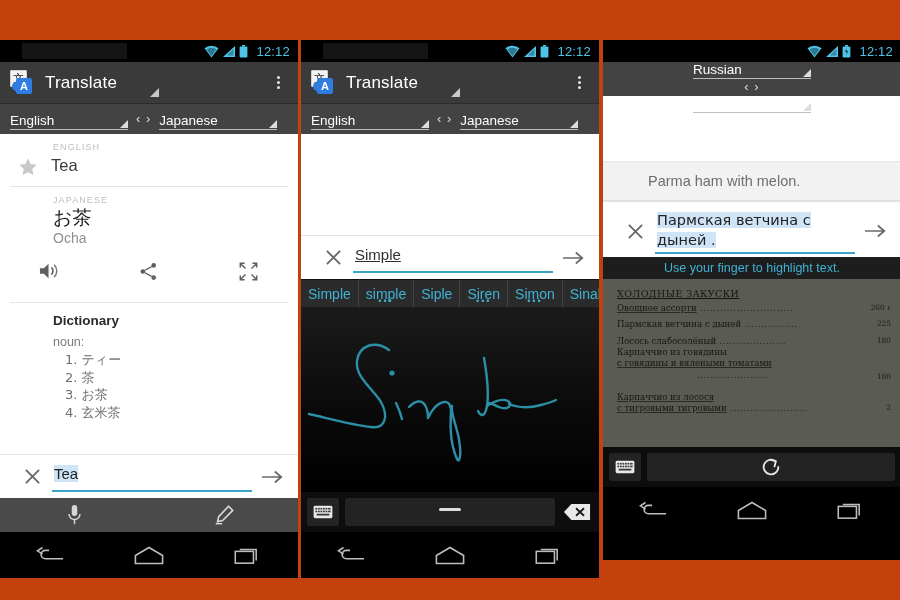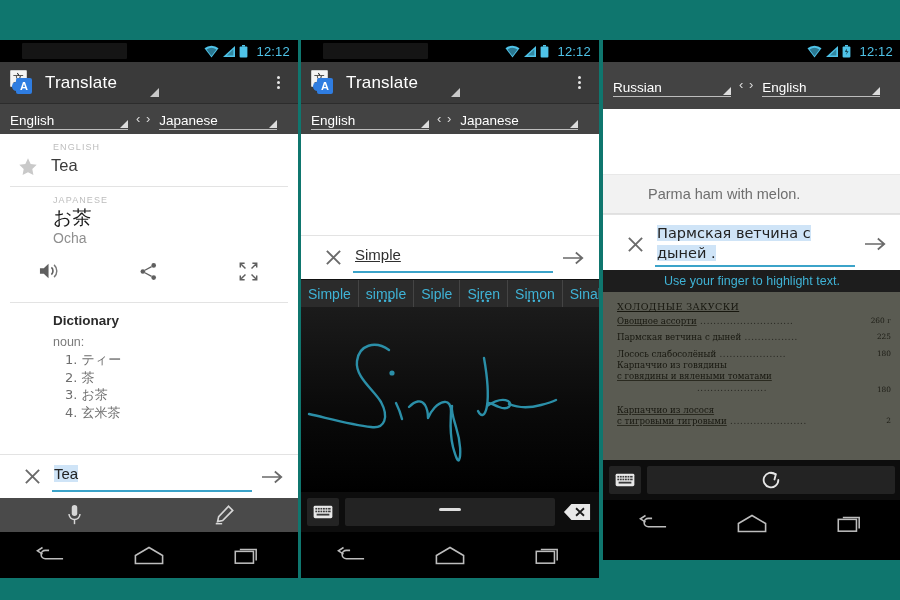--- a/index.html
+++ b/index.html
@@ -1,18 +1,18 @@
 <!DOCTYPE html>
 <html><head>
 <meta charset="utf-8">
 <style>
   * { margin:0; padding:0; box-sizing:border-box; }
   html,body { width:900px; height:600px; background:#000; overflow:hidden;
               font-family:"Liberation Sans", sans-serif; }
-  .stage { position:relative; width:900px; height:600px; background:#0f766e; }
+  .stage { position:relative; width:900px; height:600px; background:#c2410c; }
 
   
   .phone { position:absolute; top:40px; width:298px; height:520px; background:#000; }
   #phone1 { left:0px; }
   #phone2 { left:301px; }
   #phone3 { left:603px; }
 
   
   .statusbar { position:relative; height:22px; background:#000; display:flex;
                align-items:center; justify-content:flex-end; padding-right:8px; }
@@ -39,21 +39,21 @@
   .ab-title { color:#fff; font-size:17px; letter-spacing:0.2px; flex:1 1 auto; }
   .ab-caret { position:absolute; left:150px; top:26px; width:0; height:0;
               border-left:9px solid transparent; border-bottom:9px solid #c9c9c9; }
   .ab-overflow { width:20px; height:22px; display:flex; flex-direction:column;
                  justify-content:center; align-items:center; gap:2px; margin-right:2px; }
   .ab-overflow i { width:3px; height:3px; background:#e6e6e6; border-radius:50%; display:block; }
 
   
   .langbar { height:30px; background:#434343; display:flex; align-items:center;
              padding:0 10px; position:relative; }
-  .langbar.tall { height:47px; }
+  .langbar.tall { height:34px;flex-direction:column; }
   .lang { position:relative; height:22px; display:flex; align-items:flex-end;
           border-bottom:1px solid #bdbdbd; }
   .lang .lname { color:#fff; font-size:13.5px; line-height:16px; padding-right:16px; }
   .lang .lcaret { position:absolute; right:0px; bottom:1px; width:0; height:0;
                   border-left:8px solid transparent; border-bottom:8px solid #dcdcdc; }
   .lang.src { width:118px; }
   .lang.dst { width:118px; }
   .swap { color:#dcdcdc; font-size:13px; padding:0 8px; letter-spacing:1px; margin-bottom:2px; }
 
   

